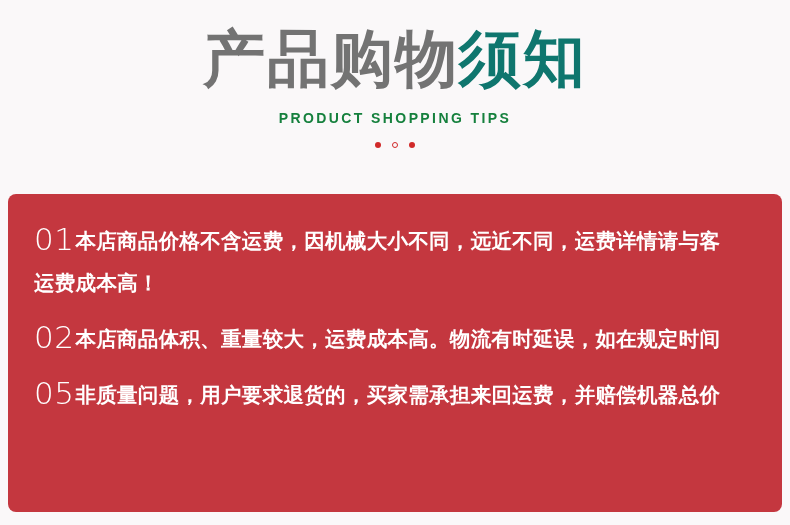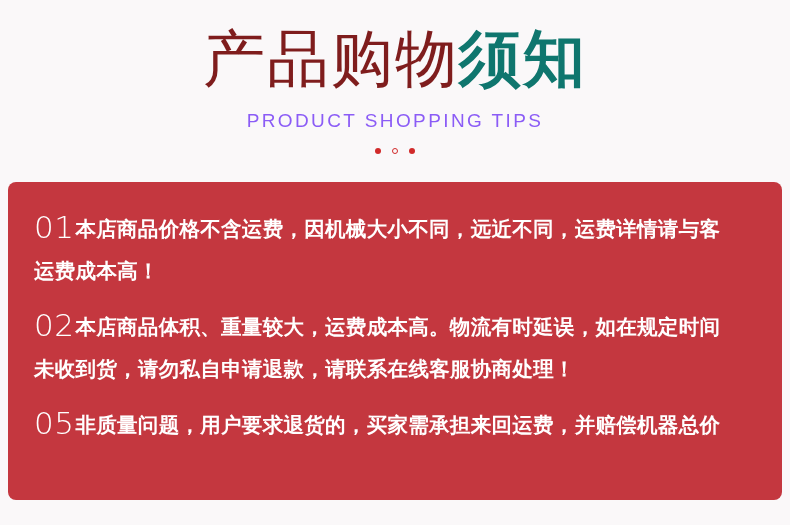--- a/index.html
+++ b/index.html
@@ -25,34 +25,34 @@
 
   .main-title {
     font-size: 62px;
     line-height: 74px;
     letter-spacing: 2px;
     white-space: nowrap;
     margin: 0;
     font-weight: 400;
   }
   .title-plain {
-    color: #7f1d1d;
-    font-weight: 400;
+    color: #737373;
+    font-weight: 700;
   }
   .title-accent {
     color: #0f766e;
     font-weight: 700;
   }
 
   .subtitle {
     margin-top: 14px;
-    font-size: 19px;
+    font-size: 14px;
     letter-spacing: 2.4px;
-    color: #8b5cf6;
-    font-weight: 400;
+    color: #15803d;
+    font-weight: 700;
     white-space: nowrap;
   }
 
   .dots {
     margin-top: 14px;
     display: flex;
     justify-content: center;
     align-items: center;
     gap: 11px;
     height: 10px;
@@ -69,21 +69,21 @@
     background: transparent;
     border: 1.5px solid #d12a2a;
     width: 4px;
     height: 4px;
   }
 
   
   .notice-panel {
     position: absolute;
     left: 8px;
-    top: 182px;
+    top: 194px;
     width: 774px;
     height: 318px;
     background: #c4373f;
     border-radius: 8px;
     box-sizing: border-box;
     padding: 24px 26px 0 26px;
   }
 
   .notice-item {
     color: #ffffff;
@@ -144,23 +144,20 @@
     </div>
     <div class="notice-line">
       <span class="notice-text">运费成本高！</span>
     </div>
   </div>
 
   <div class="notice-item">
     <div class="notice-line">
       <span class="notice-num">02</span><span class="notice-text">本店商品体积、重量较大，运费成本高。物流有时延误，如在规定时间</span>
     </div>
-    <div class="notice-line">
-      <span class="notice-text">未收到货，请勿私自申请退款，请联系在线客服协商处理！</span>
-    </div>
   </div>
 
   <div class="notice-item">
     <div class="notice-line">
       <span class="notice-num">05</span><span class="notice-text">非质量问题，用户要求退货的，买家需承担来回运费，并赔偿机器总价</span>
     </div>
   </div>
 
 </div>
 

